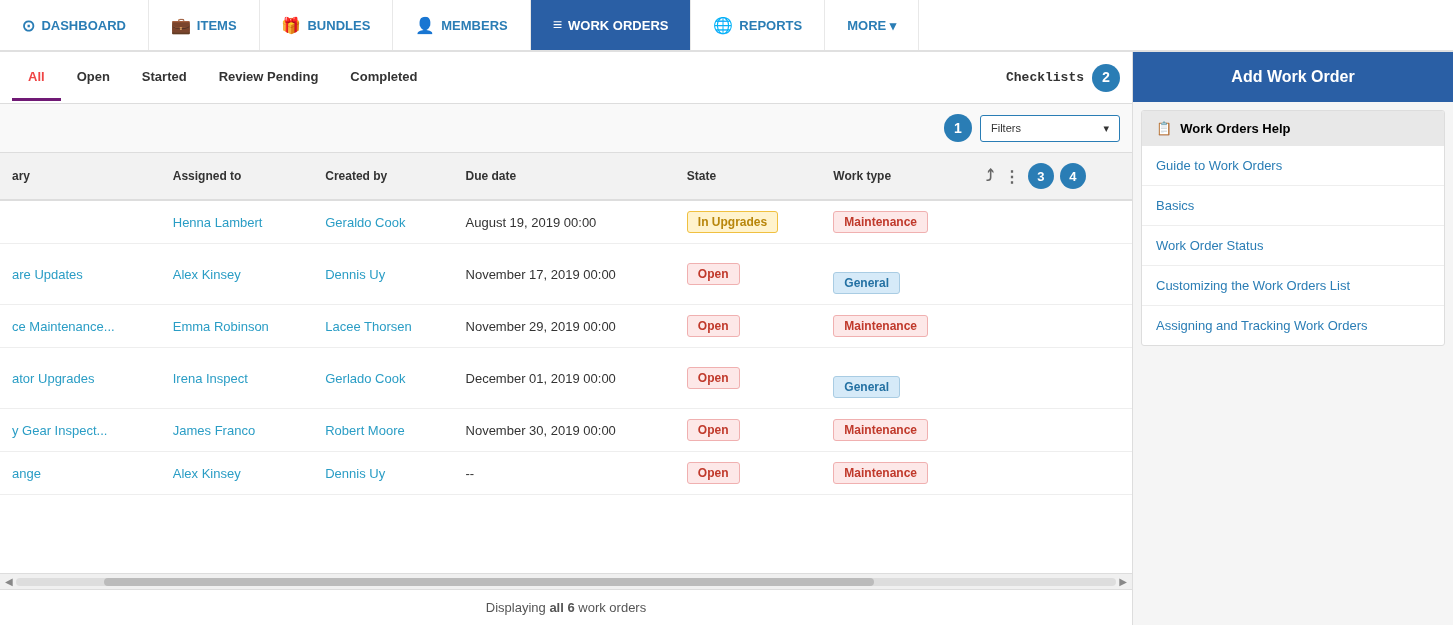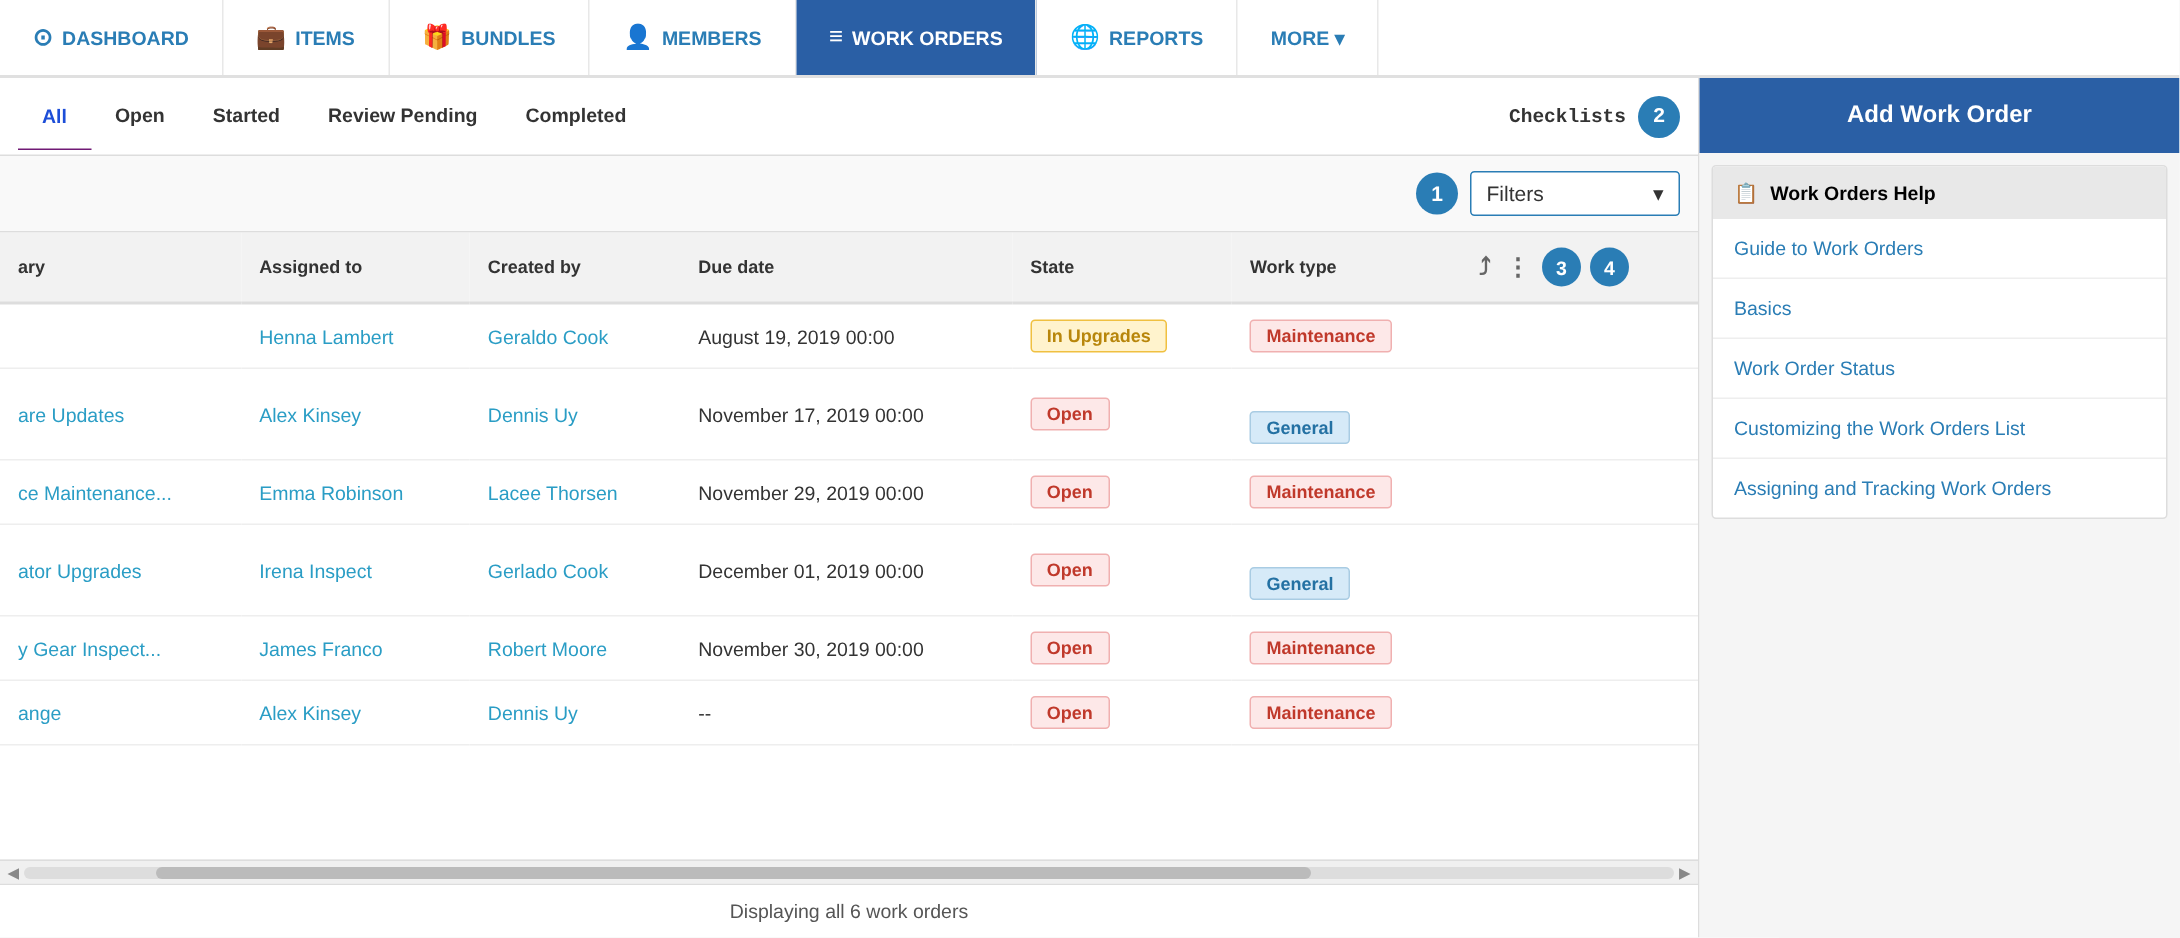--- a/index.html
+++ b/index.html
@@ -62,22 +62,22 @@
     }
     .tab-item {
       padding: 14px 16px;
       cursor: pointer;
       color: #333;
       font-weight: bold;
       font-size: 13px;
       border-bottom: 3px solid transparent;
     }
     .tab-item.active {
-      color: #1d4ed8;
-      border-bottom: 1px solid #701a75;
+      color: #ef4444;
+      border-bottom: 3px solid #701a75;
       text-align: right;
     }
 
     .tabs-right {
       margin-left: auto;
       display: flex;
       align-items: center;
       gap: 8px;
       font-family: Liberation Mono, monospace;
     }
@@ -120,25 +120,25 @@
       justify-content: center;
       font-weight: bold;
       font-size: 14px;
     }
     .filters-select {
       border: 1px solid #2a7db5;
       border-radius: 3px;
       padding: 6px 10px;
       background: #fff;
       color: #333;
-      font-size: 14px;
+      font-size: 11px;
       min-width: 140px;
       cursor: pointer;
       display: flex;
-      align-items: flex-end;
+      align-items: flex-start;
       justify-content: space-between;
     }
 
     
     .table-container {
       flex: 1;
       overflow: auto;
       position: relative;
     }
     table {
@@ -221,21 +221,21 @@
 
     
     .table-footer {
       padding: 10px;
       text-align: center;
       background: #fff;
       border-top: 1px solid #ddd;
       font-size: 13px;
       color: #555;
     }
-    .table-footer strong { font-weight: normal; }
+    .table-footer strong { font-weight: bold; }
 
     
     .scrollbar-row {
       height: 16px;
       background: #f0f0f0;
       border-top: 1px solid #ddd;
       display: flex;
       align-items: center;
       padding: 0 2px;
     }

